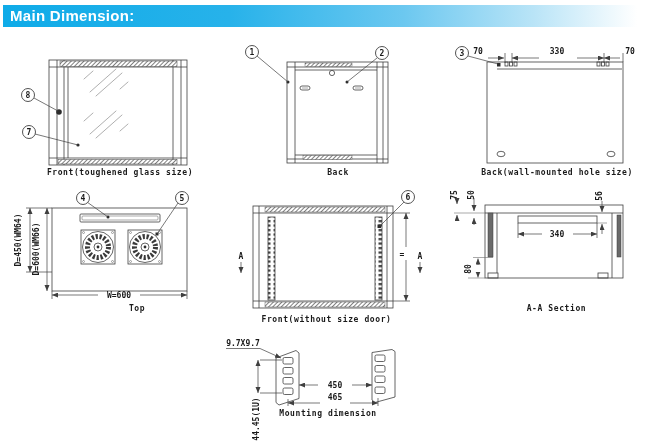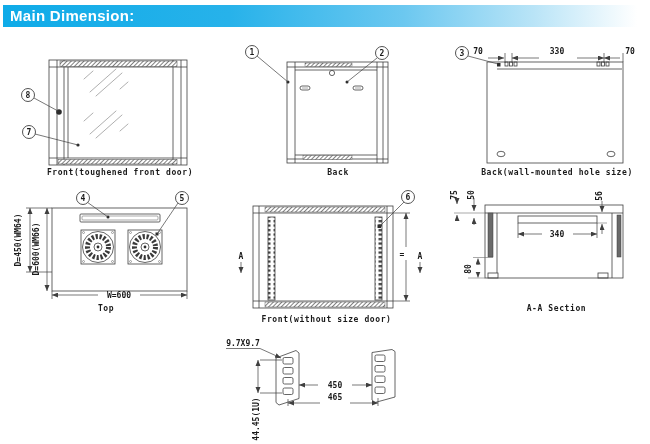--- a/index.html
+++ b/index.html
@@ -67,21 +67,21 @@
       <line class="dim" x1="14" y1="50" x2="38" y2="63"></line>
       <circle cx="8" cy="47" r="6.5"></circle>
       <text x="8" y="50">8</text>
     </g>
     <g class="co">
       <line class="dim" x1="15" y1="86" x2="58" y2="97"></line>
       <circle cx="9" cy="84" r="6.5"></circle>
       <text x="9" y="87">7</text>
     </g>
   </svg>
-  <div class="cap" style="left:25px;top:168px;width:190px">Front(toughened front door)</div>
+  <div class="cap" style="left:25px;top:168px;width:190px">Front(toughened glass size)</div>
 
   <svg style="left:235px;top:40px" width="165" height="140" viewBox="0 0 165 140">
     <defs>
       <pattern id="bhat" width="3" height="3" patternUnits="userSpaceOnUse" patternTransform="rotate(45)">
         <rect width="3" height="3" fill="#fff"></rect>
           <line x1="0" y1="0" x2="0" y2="3" stroke="#3a3a3a" stroke-width="1.3"></line>
       </pattern>
     </defs>
     <g>
       <rect class="ln" x="52" y="22" width="101" height="101"></rect>
@@ -215,21 +215,21 @@
       <line class="dim" x1="77" y1="10" x2="98" y2="25"></line>
       <circle cx="73" cy="6" r="6.5"></circle>
       <text x="73" y="9">4</text>
     </g>
     <g class="co">
       <line class="dim" x1="168" y1="11" x2="147" y2="42"></line>
       <circle cx="172" cy="6" r="6.5"></circle>
       <text x="172" y="9">5</text>
     </g>
   </svg>
-  <div class="cap" style="left:66px;top:304px;width:80px">Top</div>
+  <div class="cap" style="left:97px;top:304px;width:80px">Top</div>
 
   <svg style="left:230px;top:192px" width="195" height="135" viewBox="0 0 195 135">
     <defs>
       <pattern id="ehat" width="3" height="3" patternUnits="userSpaceOnUse" patternTransform="rotate(45)">
         <rect width="3" height="3" fill="#fff"></rect>
           <line x1="0" y1="0" x2="0" y2="3" stroke="#3a3a3a" stroke-width="1.3"></line>
       </pattern>
       <pattern id="erail" width="7" height="4.5" patternUnits="userSpaceOnUse">
         <rect width="7" height="4.5" fill="#fff"></rect>
           <rect x="1.5" y="1" width="4" height="2.2" fill="#3a3a3a"></rect>
@@ -356,14 +356,15 @@
       <line class="dim" x1="158" y1="63" x2="158" y2="71"></line>
       <line class="dim" x1="68" y1="68" x2="100" y2="68" marker-start="url(#gS)"></line>
       <line class="dim" x1="130" y1="68" x2="158" y2="68" marker-end="url(#gE)"></line>
       <text class="dimtxt" x="115" y="65">465</text>
       <line class="dim" x1="40" y1="25" x2="62" y2="25"></line>
       <line class="dim" x1="40" y1="58" x2="62" y2="58"></line>
       <line class="dim" x1="38" y1="25" x2="38" y2="58" marker-start="url(#gS)" marker-end="url(#gE)"></line>
       <text class="dimtxt" transform="rotate(-90 39 84)" x="39" y="84">44.45(1U)</text>
     </g>
   </svg>
+  <div class="cap" style="left:238px;top:409px;width:180px">Mounting dimension</div>
 
 </div>
 
 </body></html>

